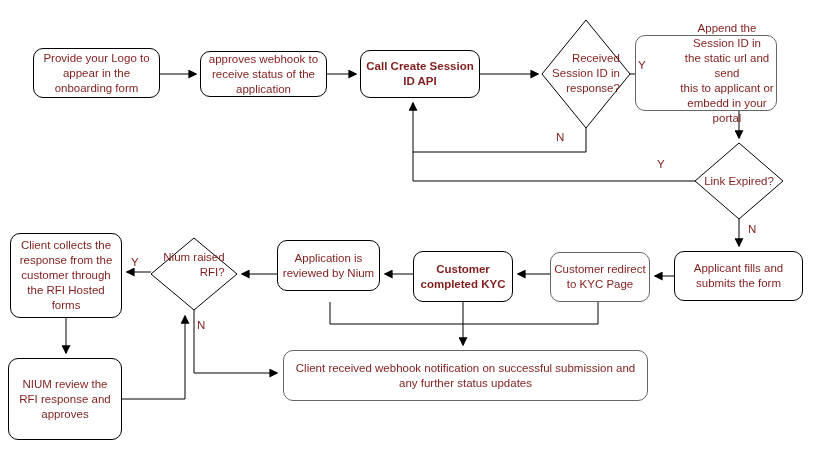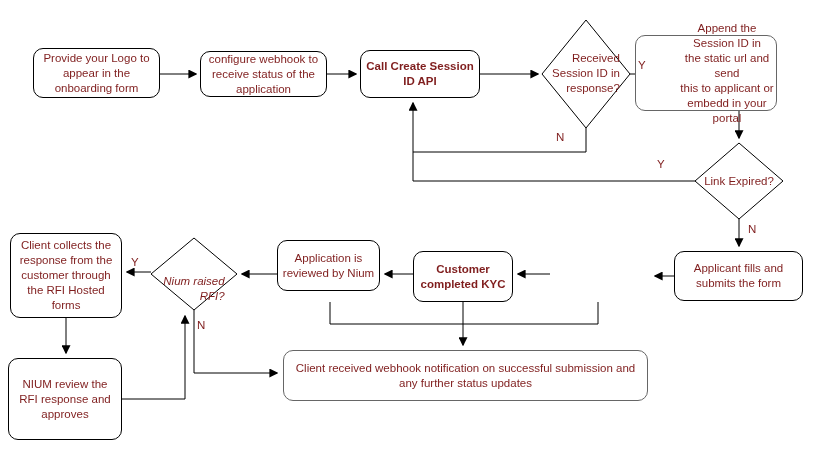--- a/index.html
+++ b/index.html
@@ -60,35 +60,37 @@
       <polygon points="586,20 630,74 586,128 542,74"></polygon>
       <polygon points="739,143 783,181 739,219 695,181"></polygon>
       <polygon points="194,238 237,274 194,310 151,274"></polygon>
     </g>
   </svg>
 
   <div class="node" style="left:33px;top:48px;width:127px;height:50px;">Provide your Logo to
 appear in the
 onboarding  form</div>
 
-  <div class="node" style="left:200px;top:51px;width:127px;height:46px;">configure webhook to
+  <div class="node" style="left:200px;top:51px;width:127px;height:46px;">approves webhook to
 receive status of the
 application</div>
 
   <div class="node" style="left:360px;top:50px;width:120px;height:48px;font-weight:bold;">Call Create Session
 ID API</div>
 
   <div class="node muted" style="left:635px;top:35px;width:142px;height:76px;padding-left:44px;">Append the Session ID in
 the static url and send
 this to applicant or
 embedd in your portal</div>
 
   <div class="node" style="left:674px;top:251px;width:129px;height:50px;">Applicant fills and
 submits the form</div>
 
+  <div class="node muted" style="left:550px;top:252px;width:100px;height:50px;">Customer redirect
+to KYC Page</div>
 
   <div class="node" style="left:413px;top:251px;width:100px;height:51px;font-weight:bold;">Customer
 completed KYC</div>
 
   <div class="node" style="left:277px;top:240px;width:103px;height:51px;">Application is
 reviewed by Nium</div>
 
   <div class="node" style="left:8px;top:358px;width:114px;height:82px;">NIUM review the
 RFI response and
 approves</div>
@@ -101,21 +103,21 @@
 
   <div class="node muted" style="left:283px;top:350px;width:365px;height:51px;">Client received webhook notification on successful submission and
 any further status updates</div>
 
   <div class="dlabel" style="left:546px;top:51px;width:80px;height:45px;">Received
 Session ID in
 response?</div>
 
   <div class="dlabel" style="left:694px;top:173px;width:90px;height:16px;">Link Expired?</div>
 
-  <div class="dlabel" style="left:154px;top:274px;width:80px;height:30px;font-style:italic;">Nium raised
+  <div class="dlabel" style="left:154px;top:250px;width:80px;height:30px;">Nium raised
 RFI?</div>
 
   <div class="elabel" style="left:638px;top:59px;">Y</div>
 
   <div class="elabel" style="left:556px;top:131px;">N</div>
 
   <div class="elabel" style="left:657px;top:158px;">Y</div>
 
   <div class="elabel" style="left:748px;top:223px;">N</div>
 

